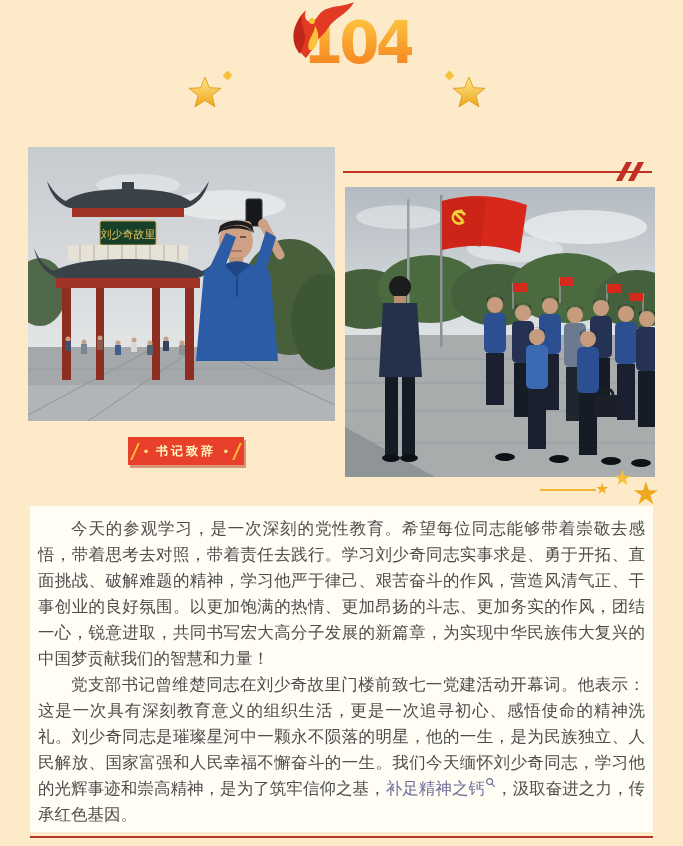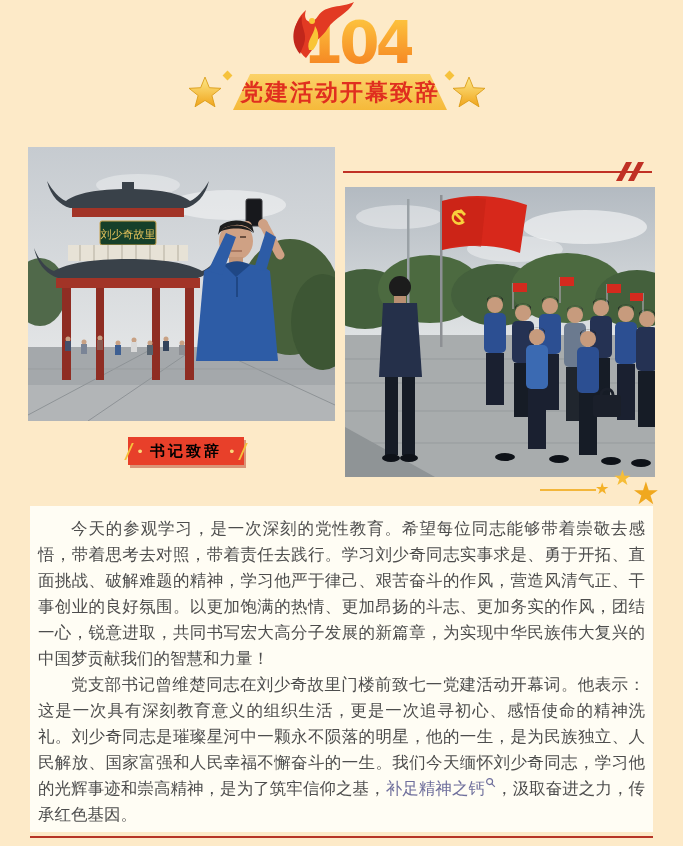--- a/index.html
+++ b/index.html
@@ -32,21 +32,21 @@
   .decor-line{position:absolute;left:343px;top:171px;width:309px;height:2px;background:#c03125;}
   .slash{position:absolute;top:162px;width:6px;height:19px;background:#c03125;transform:skewX(-28deg);}
   .slash.s1{left:621px;} .slash.s2{left:633px;}
 
   
   .sec-label{position:absolute;left:128px;top:437px;width:116px;height:28px;background:#e8402a;
         box-shadow:2px 3px 0 rgba(176,45,22,.45);
         display:flex;align-items:center;justify-content:center;gap:6px;}
   .sec-label .lab-slash{display:inline-block;width:2px;height:17px;background:#f6c23c;transform:skewX(-24deg);}
   .sec-label .dot{color:#fbd77a;font-size:13px;line-height:1;}
-  .sec-label .lab-text{color:#000000;font-weight:700;font-size:15px;letter-spacing:3px;white-space:nowrap;text-align:center;}
+  .sec-label .lab-text{color:#fef9c3;font-weight:700;font-size:12px;letter-spacing:3px;white-space:nowrap;text-align:center;}
 
   
   .star-cluster{position:absolute;left:540px;top:466px;width:130px;height:52px;}
   .gold-line{position:absolute;left:0;top:23px;width:56px;height:2px;background:#f3b63a;}
   .star-cluster .st{position:absolute;color:#f4b126;line-height:1;}
   .st.small{left:55px;top:15px;font-size:16px;}
   .st.mid{left:73px;top:2px;font-size:21px;color:#f6bd37;}
   .st.big{left:92px;top:12px;font-size:31px;color:#f0a81f;}
 
   
@@ -65,23 +65,20 @@
   <div class="logo">
     <div class="anniv-num">104</div>
     <svg class="flame" width="100" height="64" viewBox="0 0 100 64">
       <path d="M44 58 C30 46 28 24 44 10 C40 22 50 26 56 16 C64 4 80 8 92 2 C86 14 72 18 66 28 C60 38 52 40 50 50 Z" fill="#e23a23"></path>
       <path d="M38 54 C28 42 30 26 40 16 C38 27 46 33 42 44 Z" fill="#c1261b"></path>
       <path d="M47 50 C44 40 52 36 53 26 C59 35 56 44 51 50 Z" fill="#f9c536"></path>
       <circle cx="50" cy="21" r="3" fill="#f9c536"></circle>
     </svg>
   </div>
 
-  <div class="ribbon">
-    <span class="ribbon-title">党建活动开幕致辞</span>
-  </div>
   <svg class="side-star" style="left:188px;top:76px;" width="34" height="34" viewBox="0 0 32 32">
     <defs>
         <linearGradient id="gs1" x1="0" y1="0" x2="0" y2="1">
       <stop offset="0" stop-color="#fde98a"></stop>
           <stop offset="1" stop-color="#f0a41c"></stop>
         </linearGradient>
       </defs>
     <path d="M16 1 L20.1 11 L31 11.6 L22.5 18.4 L25.4 29 L16 23 L6.6 29 L9.5 18.4 L1 11.6 L11.9 11 Z" fill="url(#gs1)" stroke="#d99a12" stroke-width="0.8"></path>
   </svg>
   <span class="sparkle" style="left:224px;top:72px;"></span>

